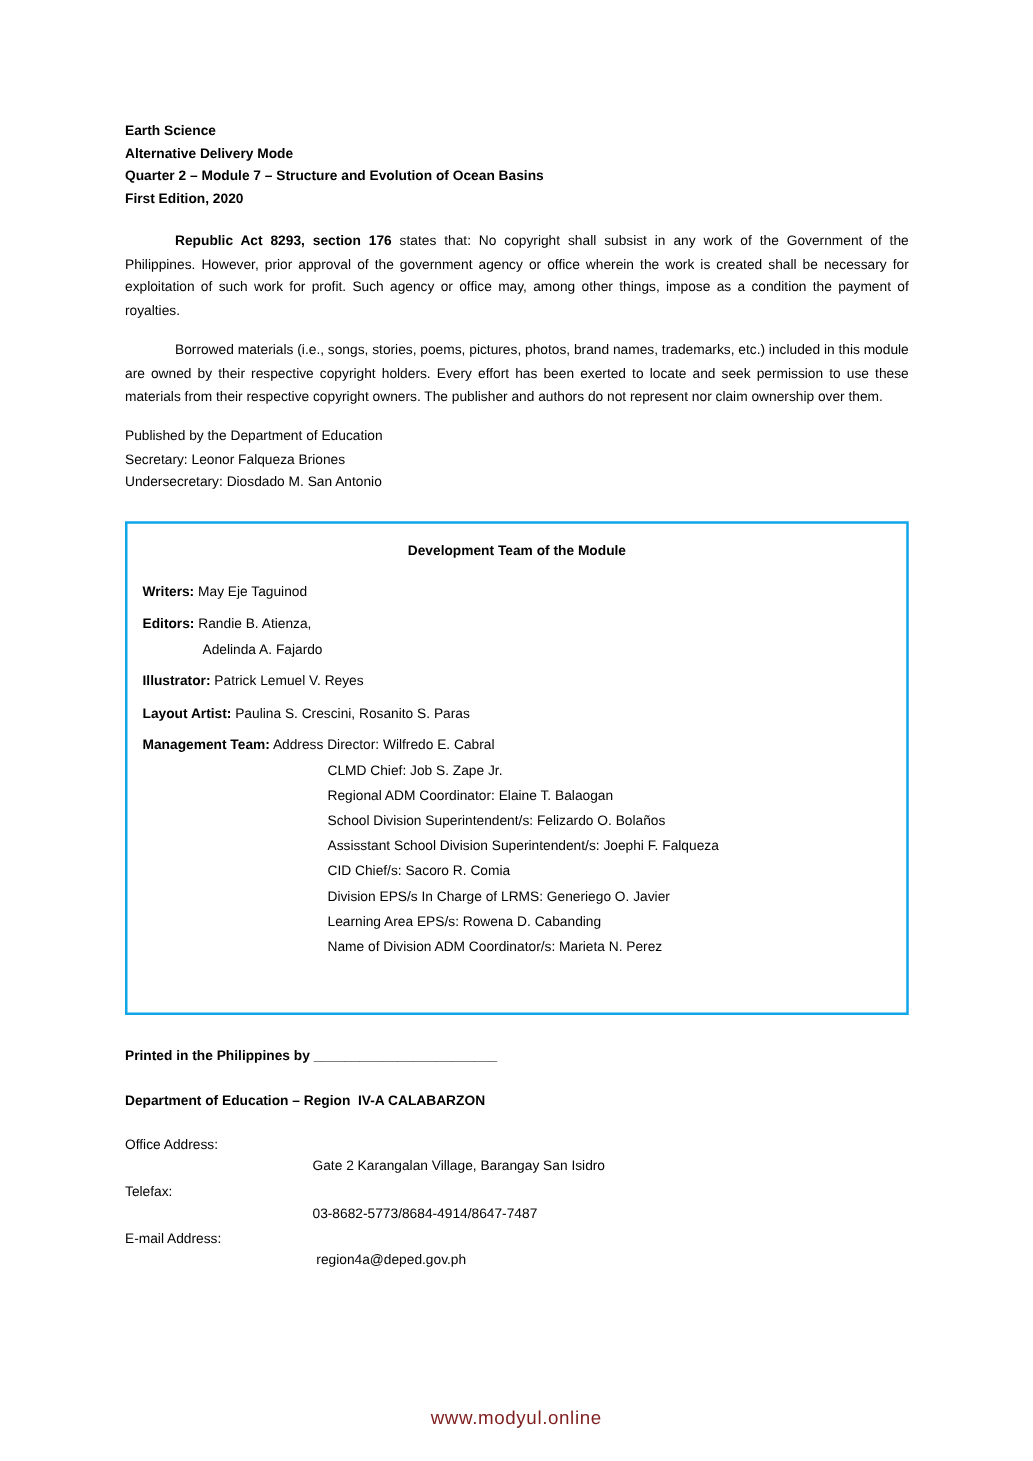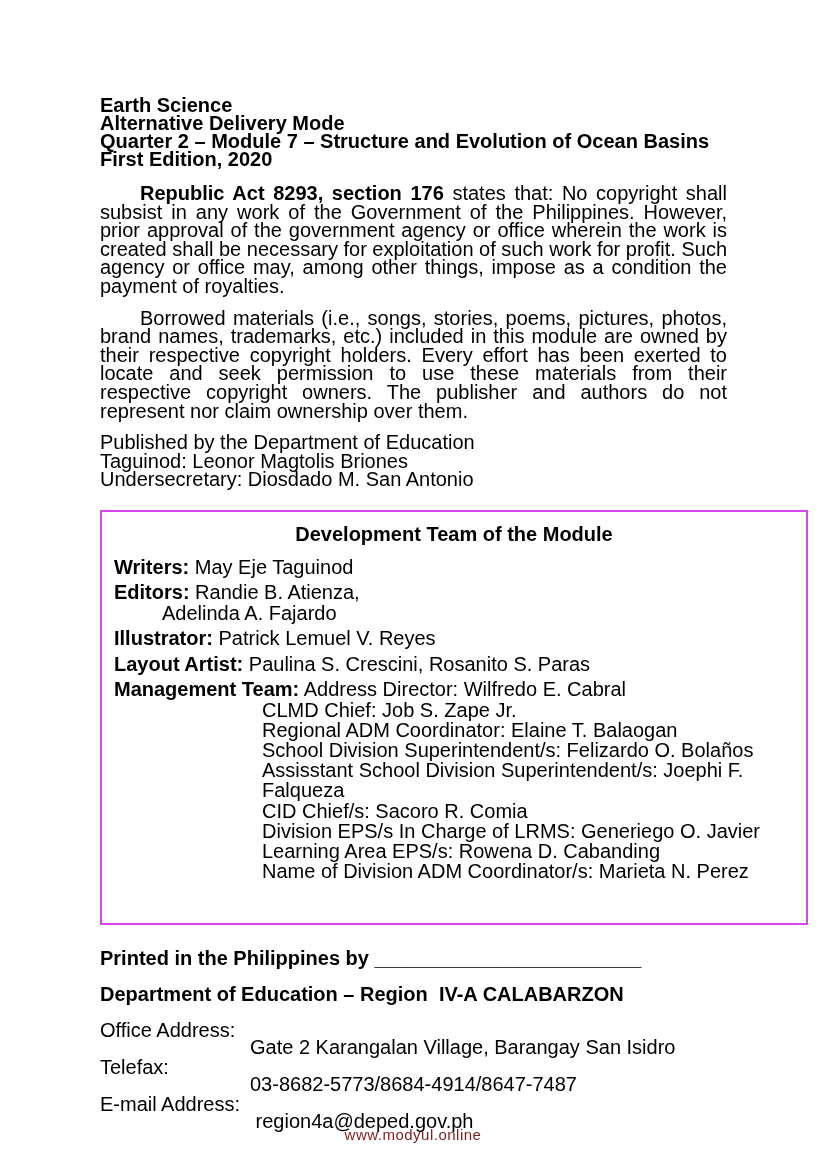--- a/index.html
+++ b/index.html
@@ -8,37 +8,37 @@
     background: #ffffff;
     color: #000000;
     font-family: "Liberation Sans", sans-serif;
     position: relative;
     overflow: hidden;
   }
   .page {
     position: absolute;
     inset: 0;
     padding: 96px 99px 0 100px;
-    font-size: 20px;
+    font-size: 11px;
     line-height: 18.6px;
   }
   .bold { font-weight: bold; }
   .title-block { margin-bottom: 16px; }
   .title-block .t-line { font-weight: bold; line-height: 18px; white-space: pre-wrap; }
   .body-para {
     text-align: justify;
     text-indent: 40px;
     margin-bottom: 13px;
   }
   .pub-block { margin-top: 2px; }
   .pub-block .p-line { line-height: 18.6px; }
   .dev-box {
-    border: 2px solid #d946ef;
+    border: 2px solid #0ea5e9;
     margin-top: 21px;
-    width: 708px;
+    width: 627px;
     padding: 13px 12px 42px 12px;
   }
   .dev-title {
     text-align: center;
     font-weight: bold;
     margin-bottom: 13px;
   }
   .dev-line { line-height: 20.5px; margin-top: 5px; white-space: pre-wrap; }
   .editors-cont { margin-left: 48px; line-height: 20.5px; }
   .mgmt-lines { margin-left: 148px; }
@@ -79,21 +79,21 @@
     <div class="t-line">Quarter 2 – Module 7 – Structure and Evolution of Ocean Basins</div>
     <div class="t-line">First Edition, 2020</div>
   </div>
 
   <p class="body-para"><span class="bold">Republic Act 8293, section 176</span><span> states that: No copyright shall subsist in any work of the Government of the Philippines. However, prior approval of the government agency or office wherein the work is created shall be necessary for exploitation of such work for profit. Such agency or office may, among other things, impose as a condition the payment of royalties.</span></p>
 
   <p class="body-para"><span>Borrowed materials (i.e., songs, stories, poems, pictures, photos, brand names, trademarks, etc.) included in this module are owned by their respective copyright holders. Every effort has been exerted to locate and seek permission to use these materials from their respective copyright owners. The publisher and authors do not represent nor claim ownership over them.</span></p>
 
   <div class="pub-block">
     <div class="p-line">Published by the Department of Education</div>
-    <div class="p-line">Taguinod: Leonor Magtolis Briones</div>
+    <div class="p-line">Secretary: Leonor Falqueza Briones</div>
     <div class="p-line">Undersecretary: Diosdado M. San Antonio</div>
   </div>
 
   <div class="dev-box">
     <div class="dev-title">Development Team of the Module</div>
 
     <div class="dev-line"><span class="bold">Writers:</span><span> May Eje Taguinod</span></div>
 
     <div class="dev-line"><span class="bold">Editors:</span><span> Randie B. Atienza,</span></div>
     <div class="editors-cont">Adelinda A. Fajardo</div>

